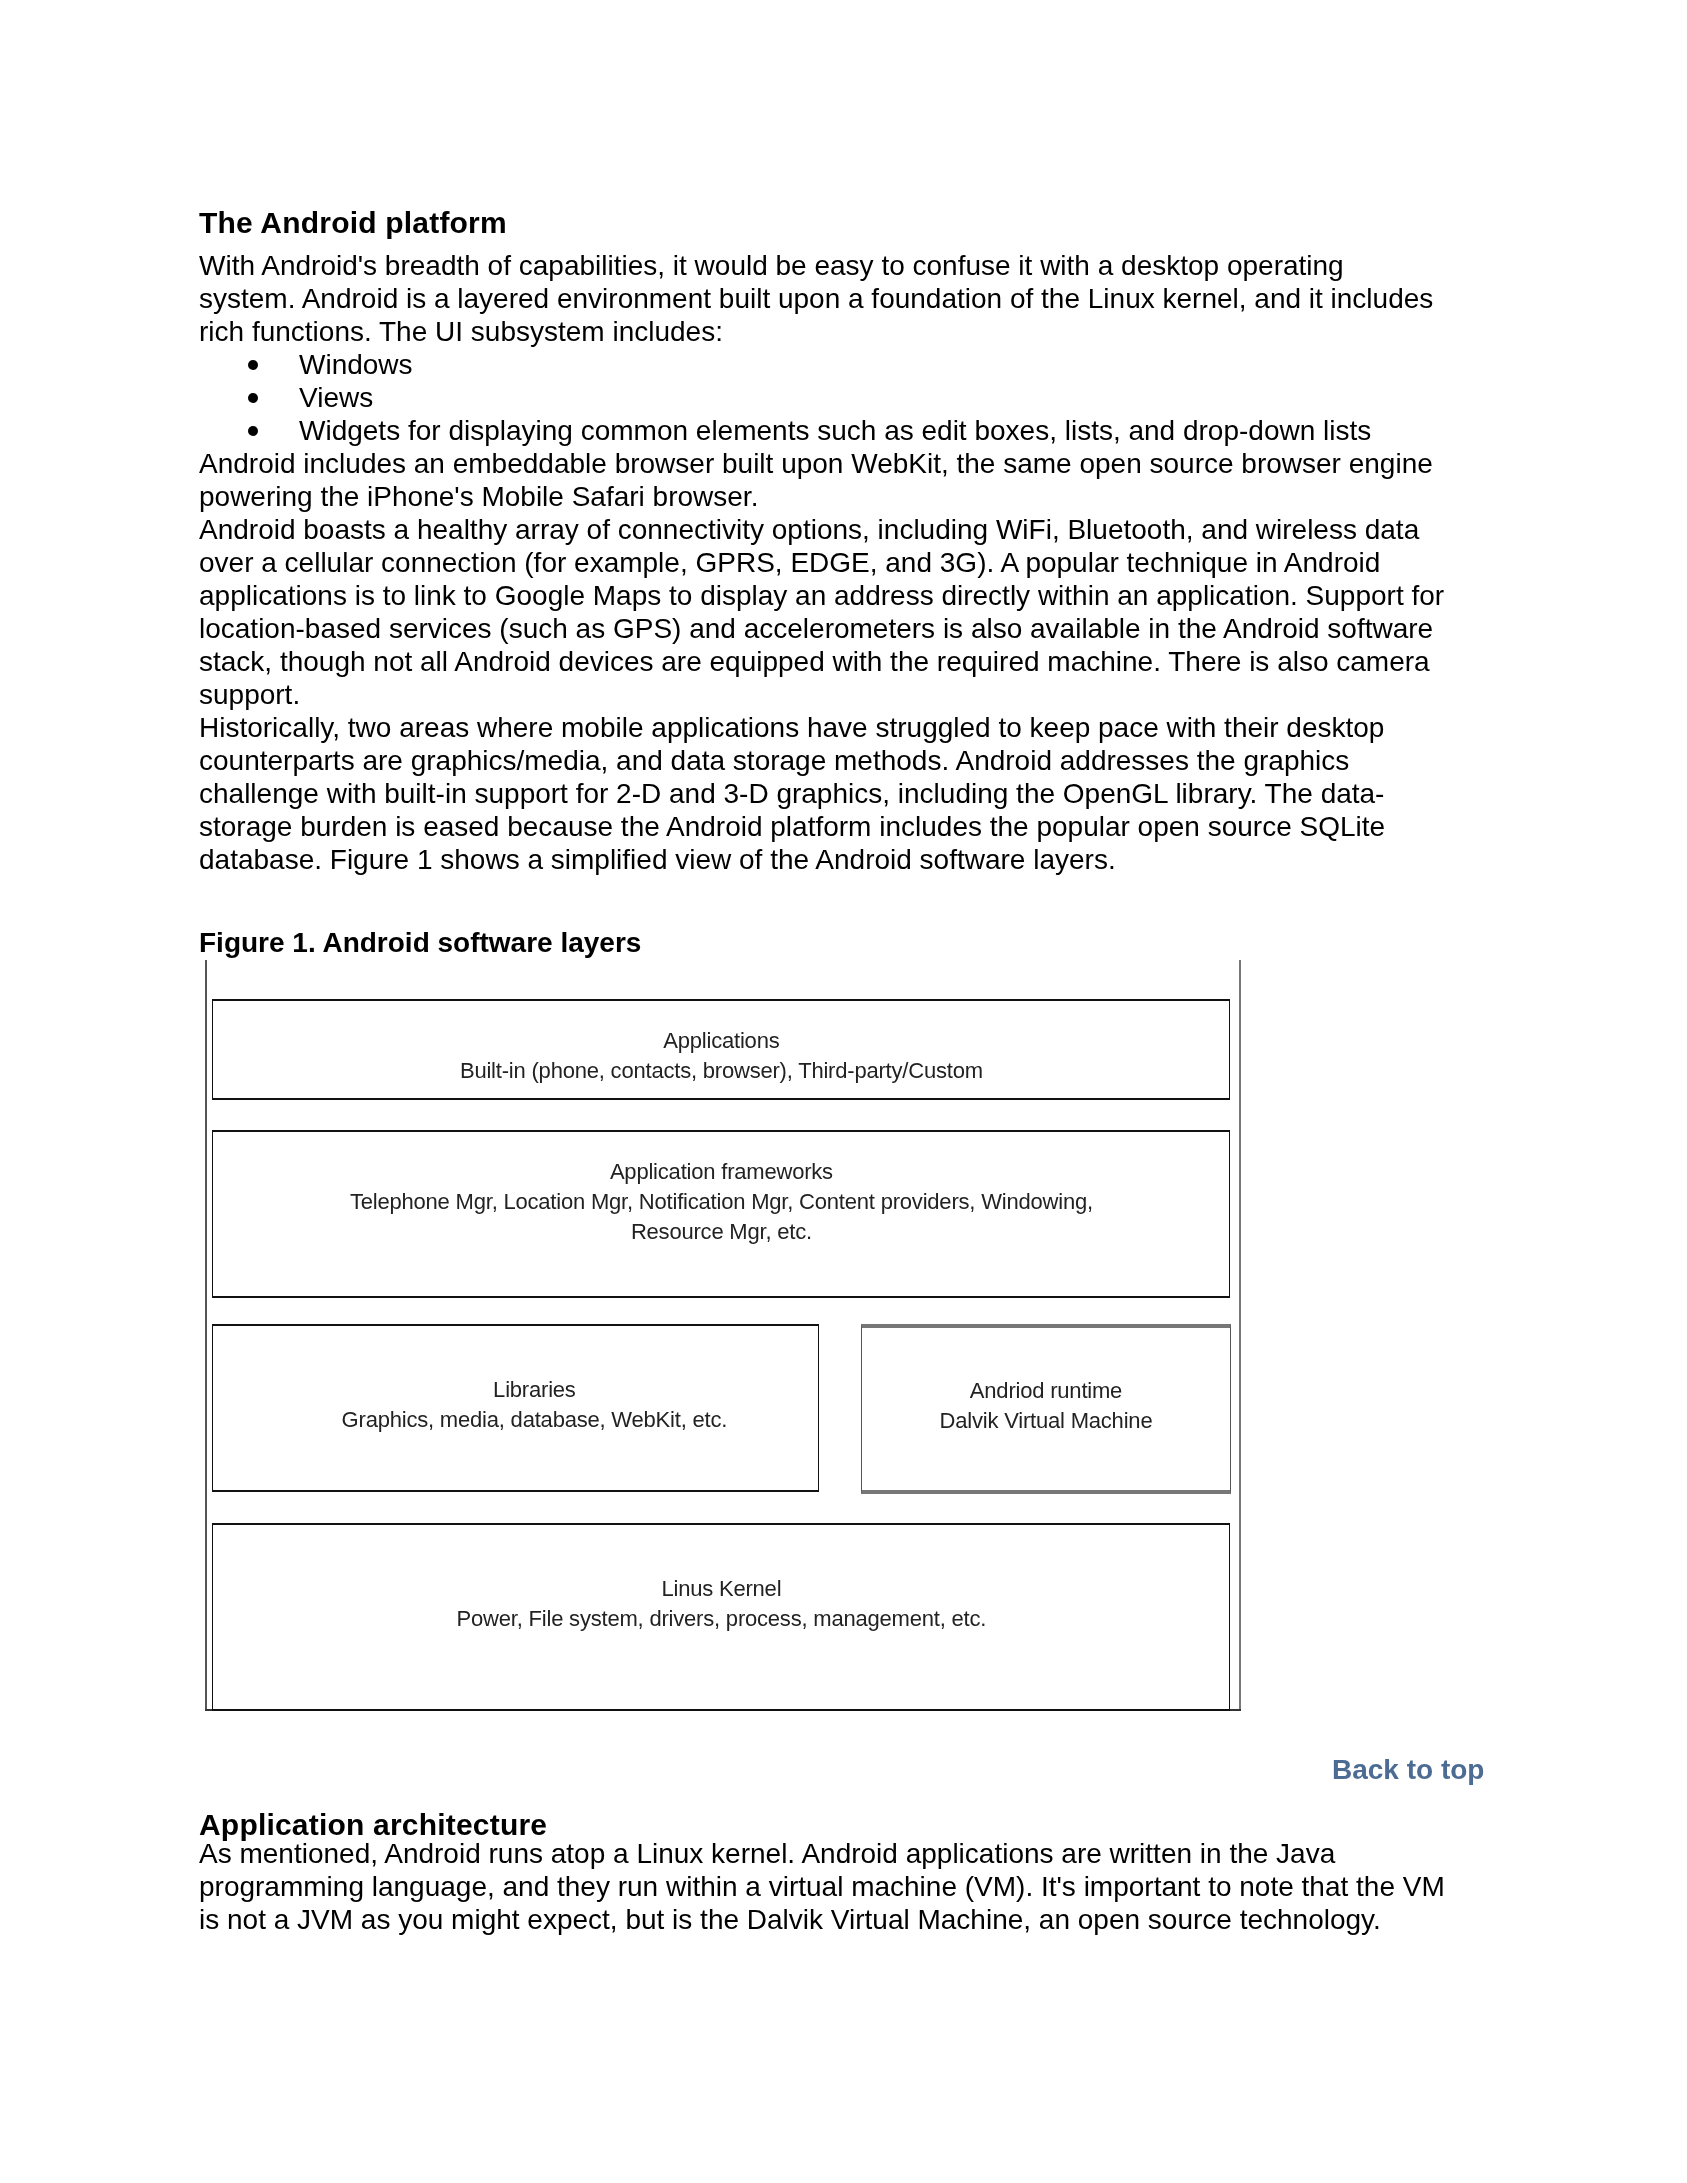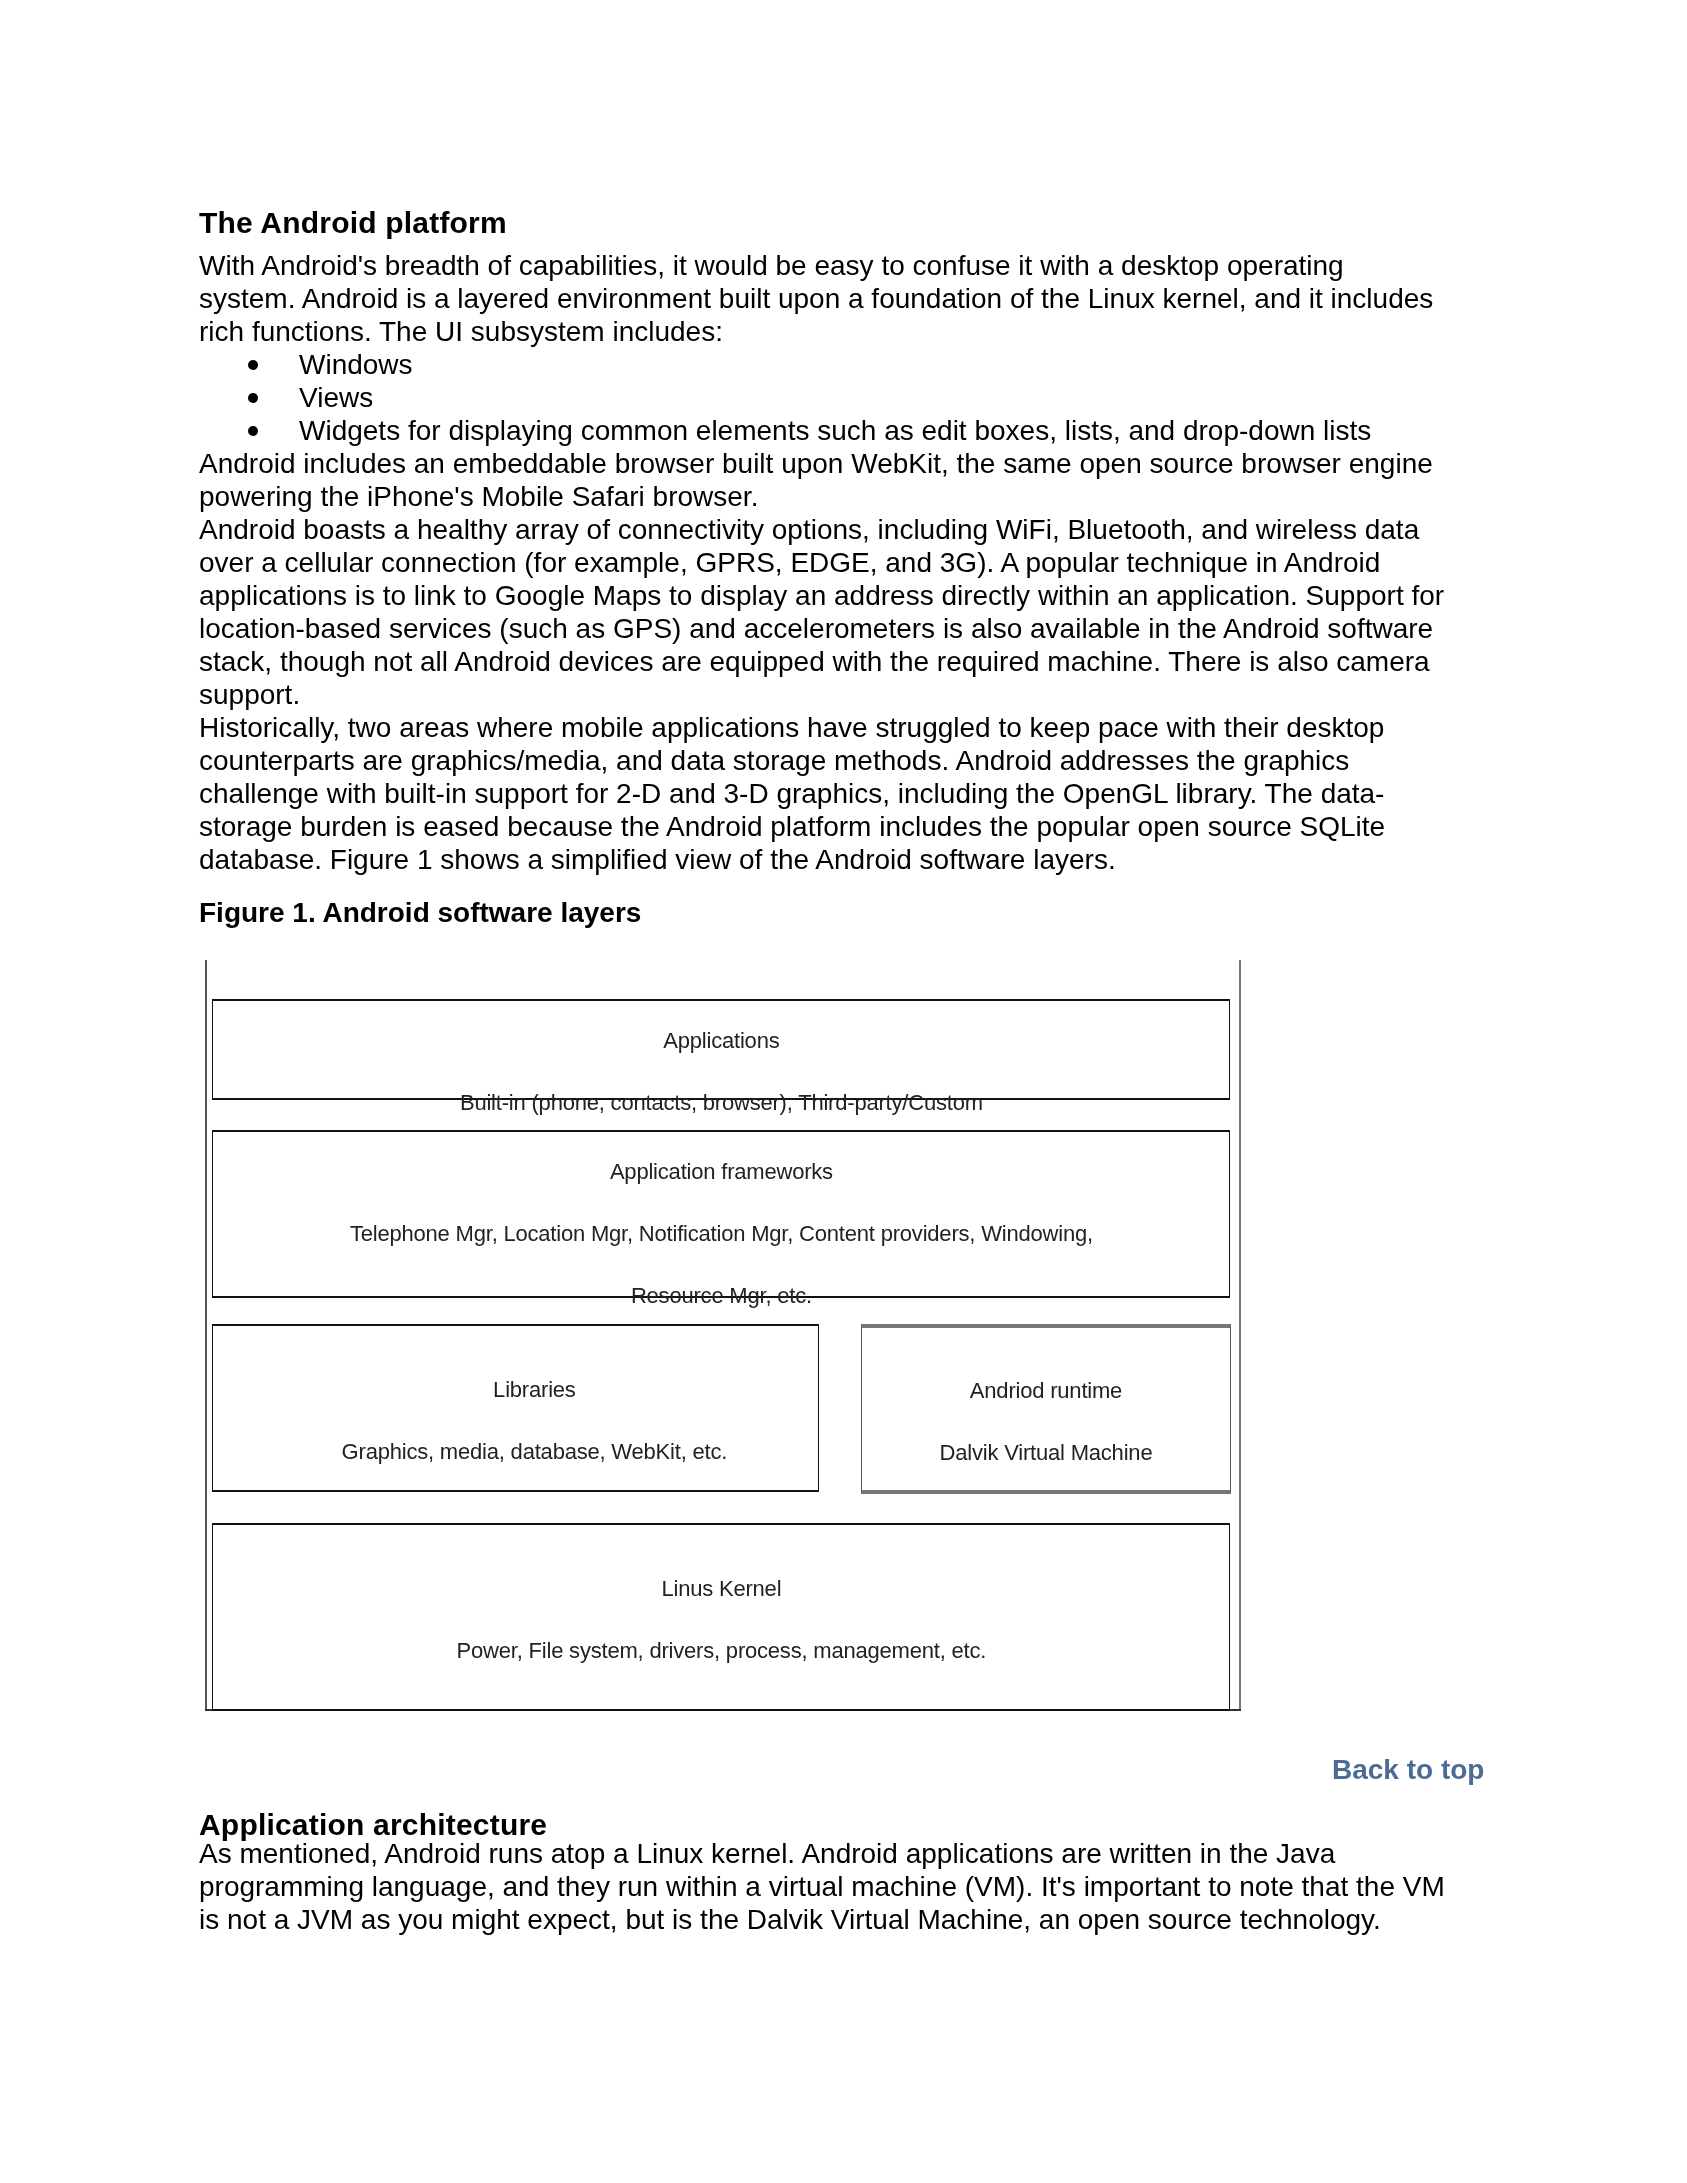--- a/index.html
+++ b/index.html
@@ -8,29 +8,29 @@
   .page { position: absolute; left: 199px; top: 0; width: 1302px; }
   h1 { font-family: "Liberation Sans", sans-serif; font-weight: bold; font-size: 30px;
        line-height: 49px; margin: 0; letter-spacing: 0.2px; }
   .h1-first { position: absolute; top: 198px; left: 0; }
   .body-block { position: absolute; left: 0; width: 1318px; font-size: 28px; line-height: 33px; }
   .p { margin: 0; }
   ul.bullets { list-style: none; margin: 0; padding: 0; }
   ul.bullets li { position: relative; padding-left: 100px; }
   ul.bullets li .dot { position: absolute; left: 49px; top: 12.4px; width: 10px; height: 10px;
                        border-radius: 50%; background: #000; }
-  .caption { position: absolute; left: 0; top: 896px; font-weight: bold; font-size: 28px; line-height: 33px; }
+  .caption { position: absolute; left: 0; top: 926px; font-weight: bold; font-size: 28px; line-height: 33px; }
   .figure { position: absolute; left: 205px; top: 960px; width: 1036px; height: 751px; }
   .frame-l { position: absolute; left: 0; top: 0; width: 1.6px; height: 751px; background: #555; }
   .frame-r { position: absolute; right: 0; top: 0; width: 1.6px; height: 751px; background: #777; }
   .frame-b { position: absolute; left: 0; bottom: 0; width: 1036px; height: 2.5px; background: #333; }
   .layer { position: absolute; box-sizing: border-box; border: 2.5px solid #111;
            border-left-width: 1.6px; border-right-width: 1.6px;
            display: flex; flex-direction: column; align-items: center;
-           font-size: 22px; line-height: 30px; color: #222; text-align: center; gap: 32px; }
+           font-size: 22px; line-height: 30px; color: #222; text-align: center; }
   .layer.grey { border-color: #777; border-top-width: 4.1px; border-bottom-width: 4.1px; border-left-color:#555; border-right-color:#555; }
   .layer .t { letter-spacing: -0.2px; }
   .back-top { position: absolute; left: 1133px; top: 1753px; font-weight: bold; font-size: 28px;
               color: #4c6c94; text-decoration: none; line-height: 33px; }
   .h1-second { position: absolute; top: 1800px; left: 0; text-align: center; }
 </style>
 </head>
 <body>
 
 <div class="page">

